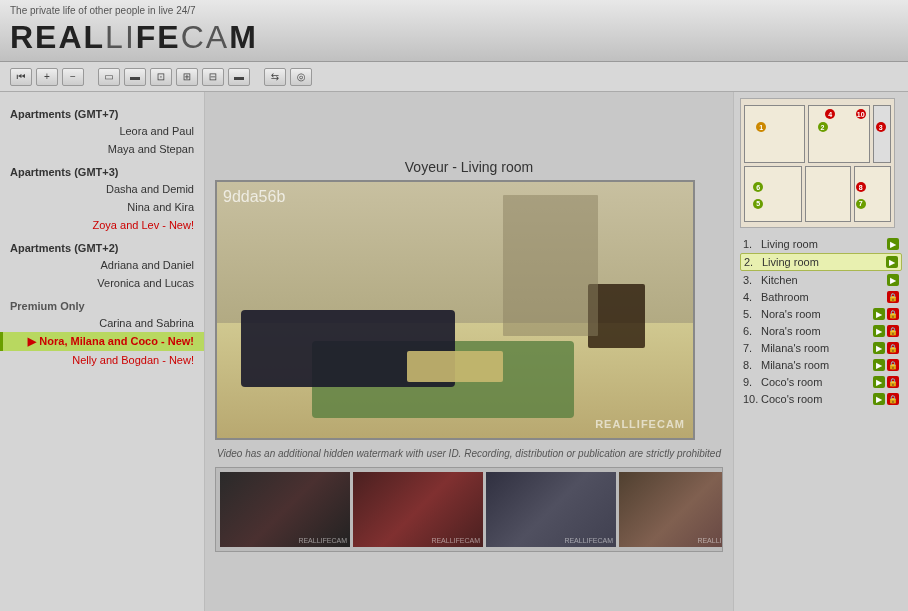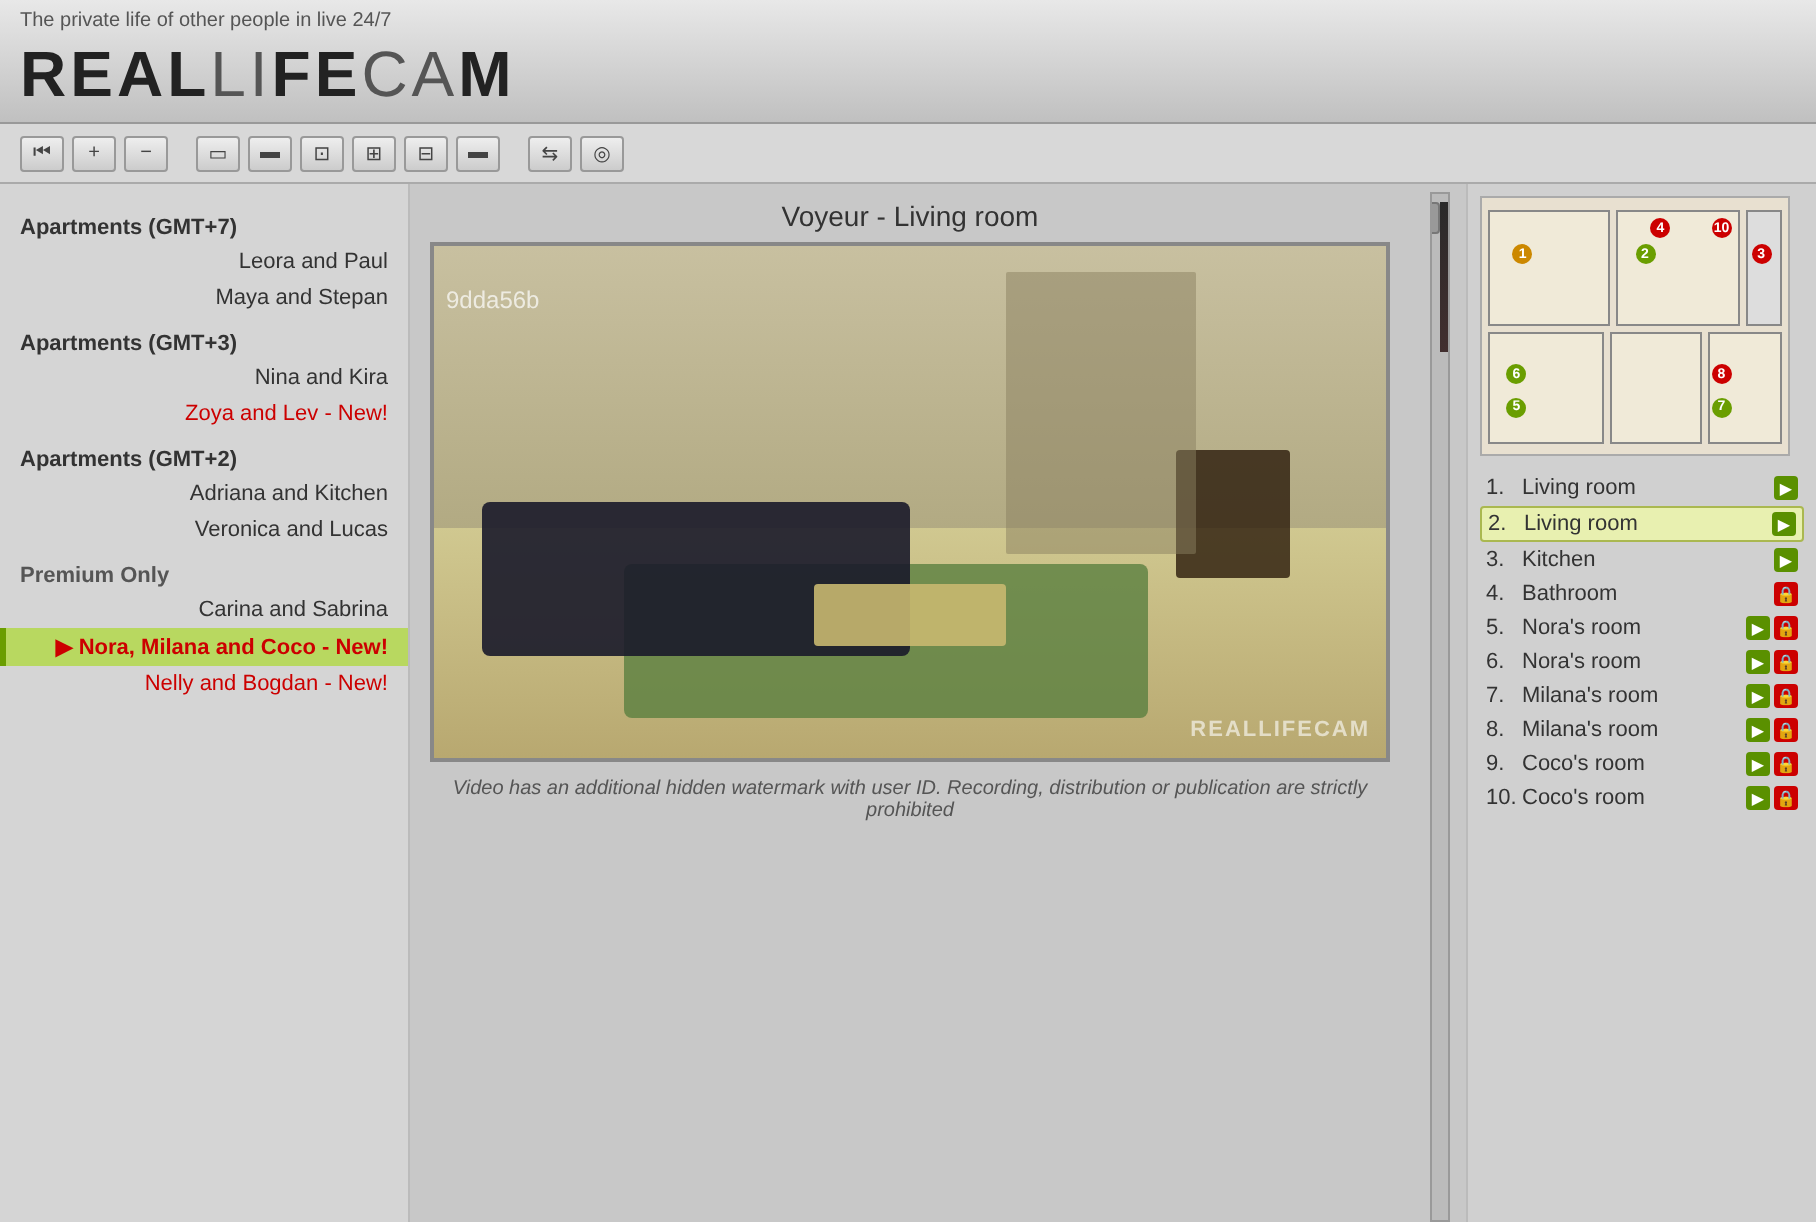--- a/index.html
+++ b/index.html
@@ -84,21 +84,23 @@
       font-weight: bold;
     }
     .sidebar-item.new-badge { color: #c00; }
     .sidebar-section-title.premium { color: #555; }
 
     
     #content {
       flex: 1;
       background: #c8c8c8;
       display: flex;
-      overflow: hidden;
+      flex-direction: column;
+      overflow: hidden;
+      justify-content: center;
     }
 
     
     #video-area {
       padding: 8px 10px 4px;
     }
     #video-title {
       text-align: center;
       font-size: 14px;
       color: #333;
@@ -129,23 +131,23 @@
     .video-watermark {
       position: absolute;
       bottom: 8px; right: 8px;
       color: rgba(255,255,255,0.6);
       font-size: 11px;
       font-weight: bold;
       letter-spacing: 1px;
     }
     .video-id {
       position: absolute;
-      top: 20px; left: 6px;
+      top: 6px; left: 6px;
       color: rgba(255,255,255,0.7);
-      font-size: 12px;
+      font-size: 16px;
     }
     #video-notice {
       font-size: 10px;
       color: #555;
       text-align: center;
       margin-top: 8px;
       font-style: italic;
     }
 
     
@@ -283,24 +285,25 @@
   <button class="tb-btn">◎</button>
 </div>
 
 <div id="main">
 
   <div id="sidebar">
   <div class="sidebar-section-title">Apartments (GMT+7)</div>
       <div class="sidebar-item">Leora and Paul</div>
       <div class="sidebar-item">Maya and Stepan</div>
       <div class="sidebar-section-title">Apartments (GMT+3)</div>
+      <div class="sidebar-item">Dasha and Demid</div>
       <div class="sidebar-item">Nina and Kira</div>
       <div class="sidebar-item new-badge">Zoya and Lev - New!</div>
       <div class="sidebar-section-title">Apartments (GMT+2)</div>
-      <div class="sidebar-item">Adriana and Kitchen</div>
+      <div class="sidebar-item">Adriana and Daniel</div>
       <div class="sidebar-item">Veronica and Lucas</div>
       <div class="sidebar-section-title premium">Premium Only</div>
       <div class="sidebar-item">Carina and Sabrina</div>
       <div class="sidebar-item active new-badge">▶ Nora, Milana and Coco - New!</div>
       <div class="sidebar-item new-badge">Nelly and Bogdan - New!</div>
     </div>
 
   <div id="content">
     <div id="video-area">
       <div id="video-title">Voyeur - Living room</div>

